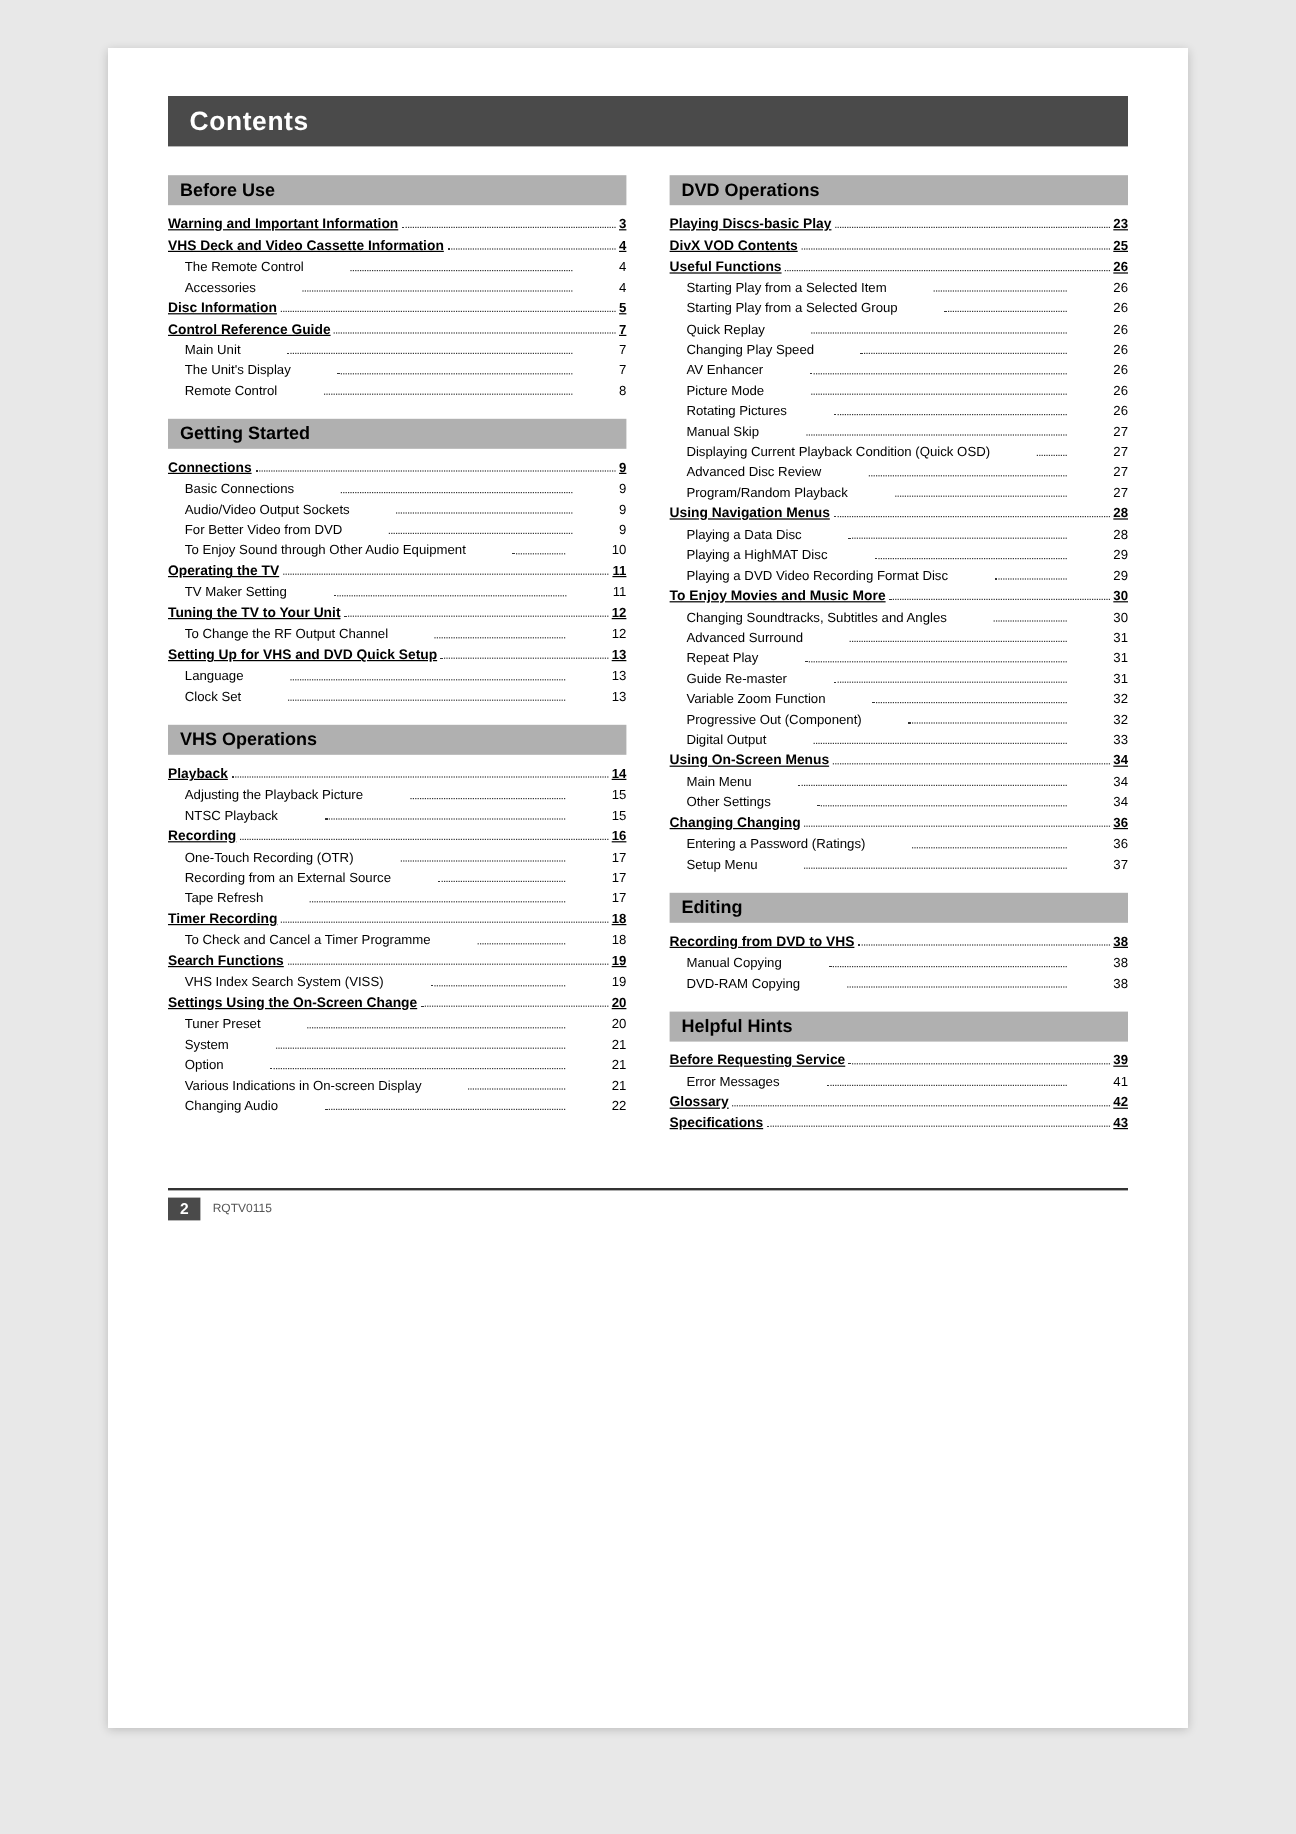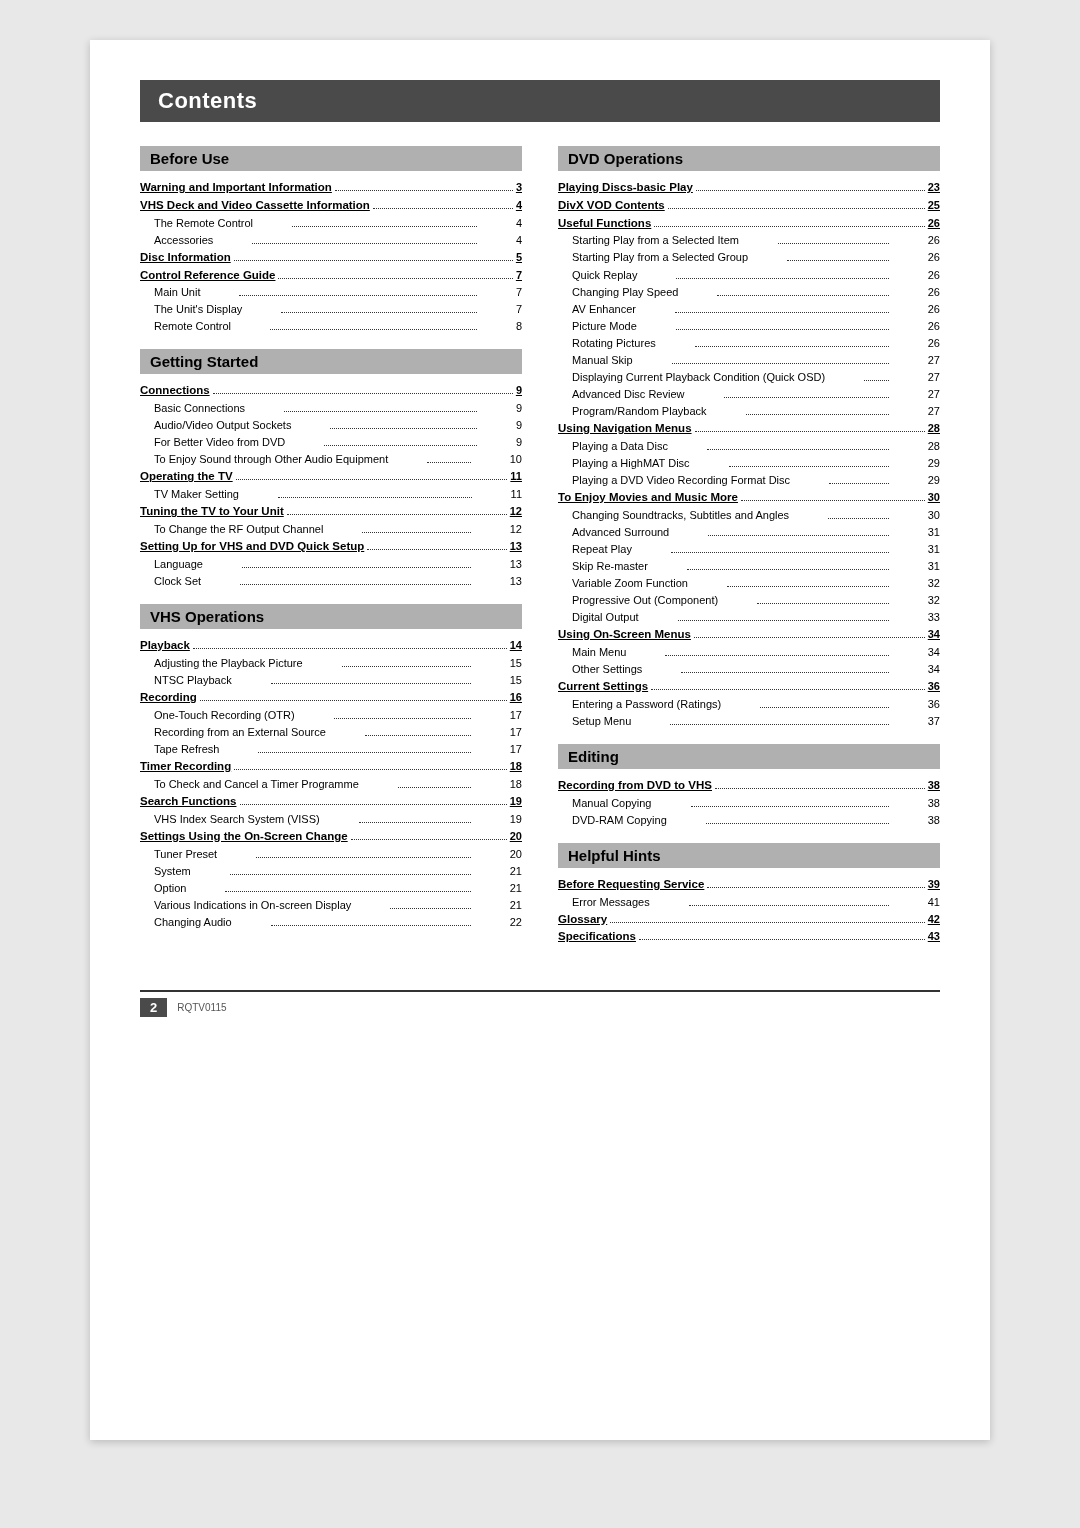--- a/index.html
+++ b/index.html
@@ -414,21 +414,21 @@
             <span class="label">Advanced Surround</span>
             <span class="dots"></span>
             <span class="page-num">31</span>
           </div>
           <div class="toc-entry toc-sub">
             <span class="label">Repeat Play</span>
             <span class="dots"></span>
             <span class="page-num">31</span>
           </div>
           <div class="toc-entry toc-sub">
-            <span class="label">Skip Re-master</span>
+            <span class="label">Guide Re-master</span>
             <span class="dots"></span>
             <span class="page-num">31</span>
           </div>
           <div class="toc-entry toc-sub">
             <span class="label">Variable Zoom Function</span>
             <span class="dots"></span>
             <span class="page-num">32</span>
           </div>
           <div class="toc-entry toc-sub">
             <span class="label">Progressive Out (Component)</span>
@@ -449,21 +449,21 @@
             <span class="label">Main Menu</span>
             <span class="dots"></span>
             <span class="page-num">34</span>
           </div>
           <div class="toc-entry toc-sub">
             <span class="label">Other Settings</span>
             <span class="dots"></span>
             <span class="page-num">34</span>
           </div>
           <div class="toc-entry bold">
-            <span class="label">Current Settings</span>
+            <span class="label">Changing Changing</span>
             <span class="dots"></span>
             <span class="page-num">36</span>
           </div>
           <div class="toc-entry toc-sub">
             <span class="label">Entering a Password (Ratings)</span>
             <span class="dots"></span>
             <span class="page-num">36</span>
           </div>
           <div class="toc-entry toc-sub">
             <span class="label">Setup Menu</span>

